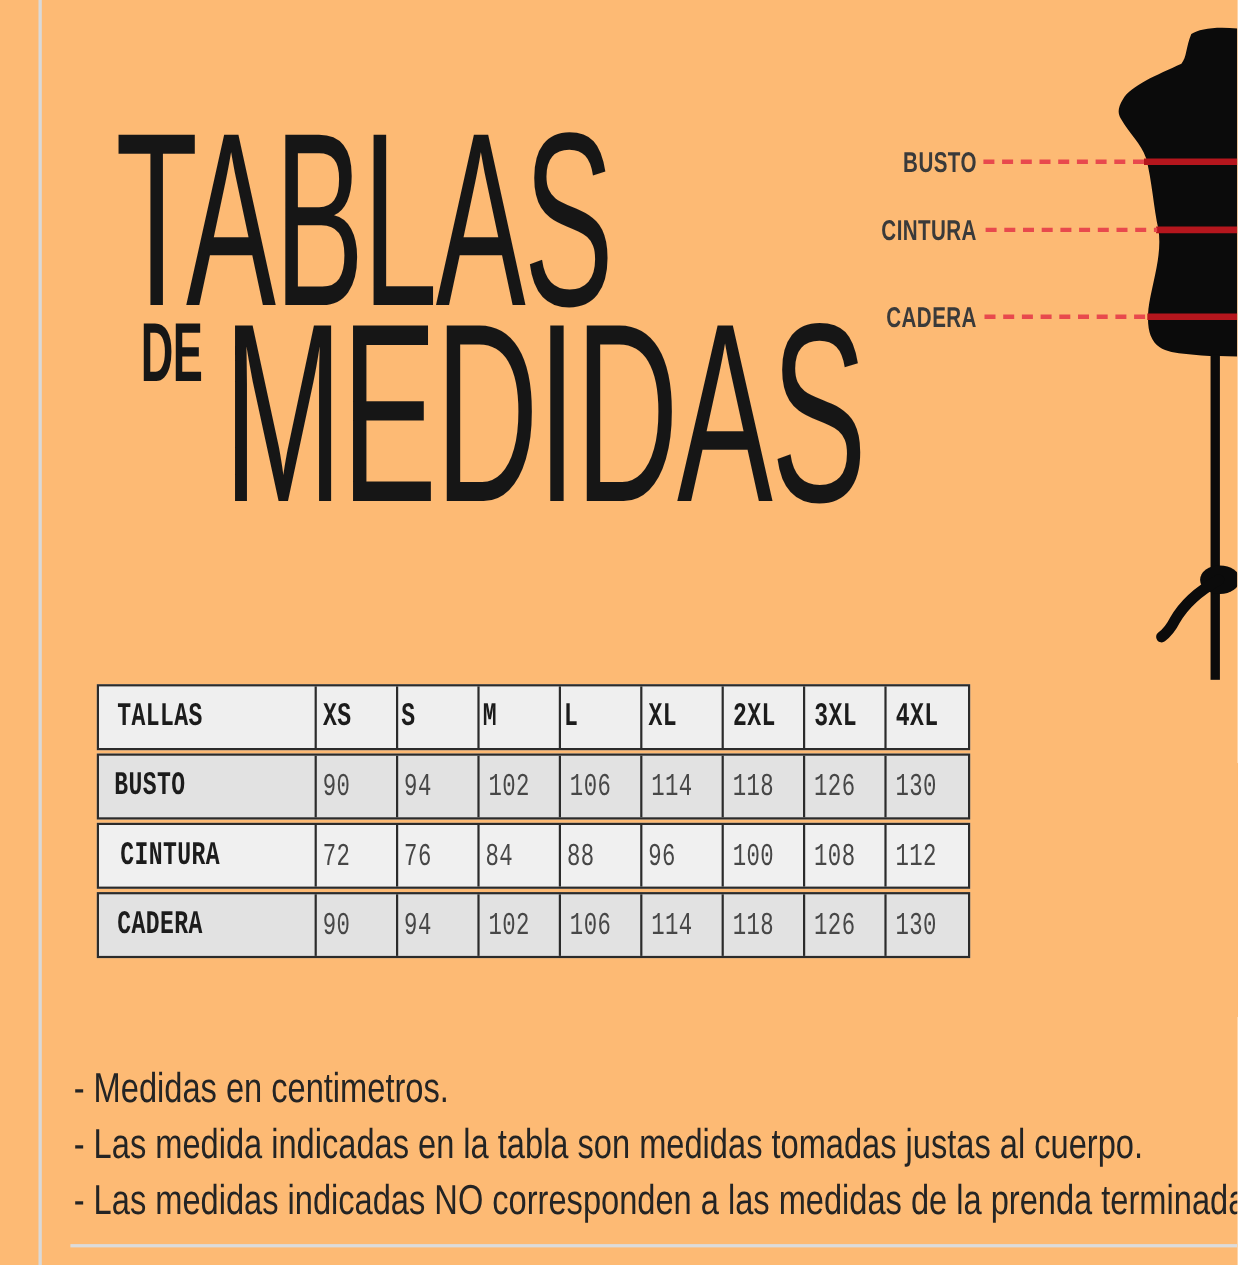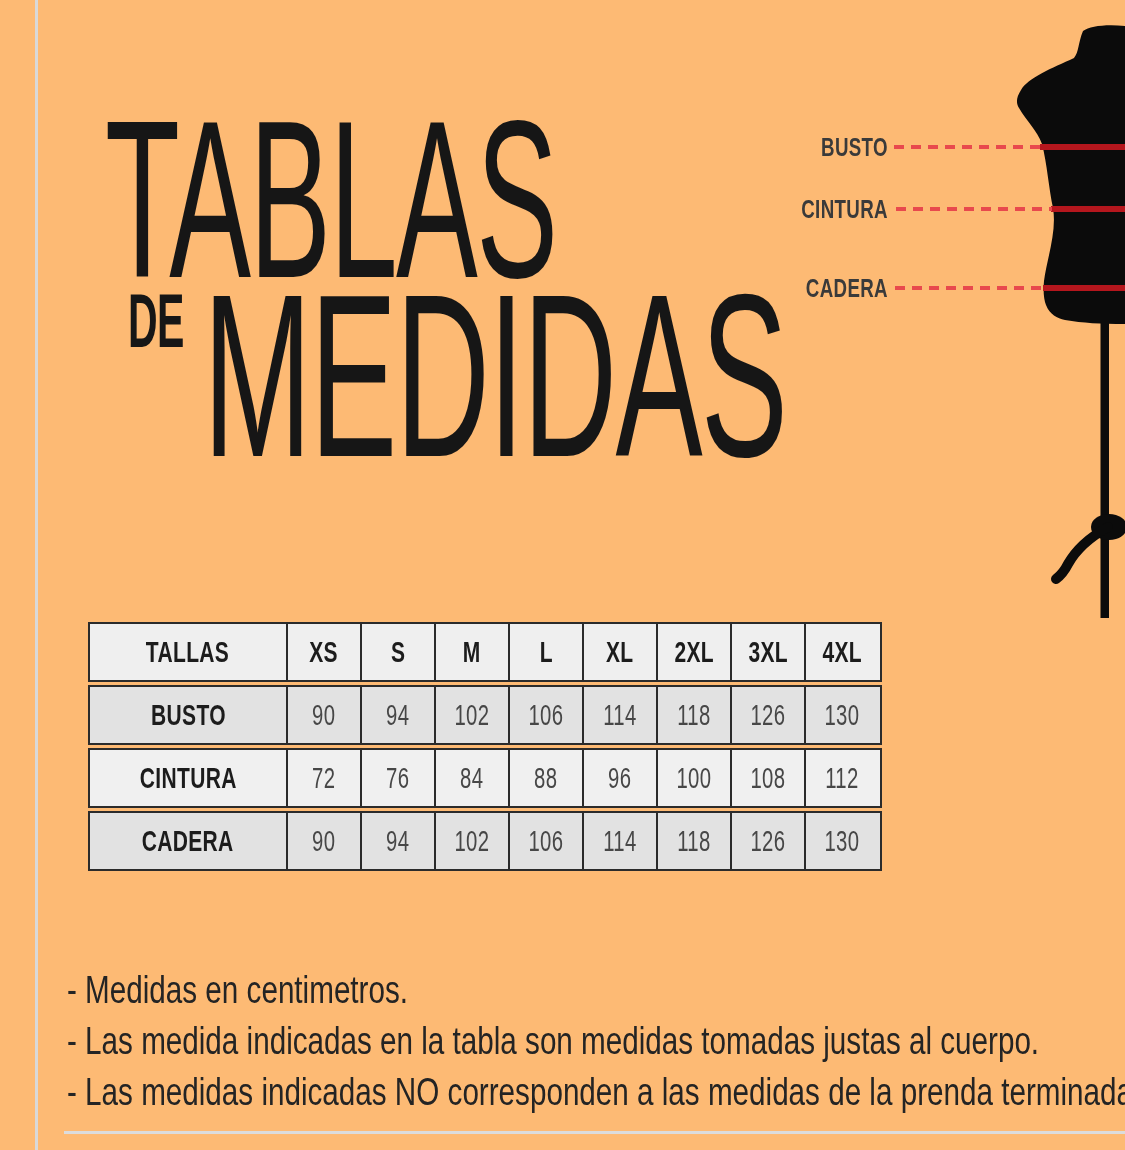--- a/index.html
+++ b/index.html
@@ -31,22 +31,22 @@
   #mlabel-cadera{top:275px;}
 
   
   #size-table{position:absolute;left:88px;top:622px;width:794px;display:flex;
     flex-direction:column;gap:3px;}
   .trow{display:flex;height:60px;border:2.5px solid #2b2b2b;box-sizing:border-box;}
   .trow.r0{background:#efefef;}
   .trow.r1{background:#e2e2e2;}
   .trow.r2{background:#f0f0f0;}
   .trow.r3{background:#e2e2e2;}
-  .c{flex:0 0 74px;display:flex;align-items:center;justify-content:center;
-    border-left:2.5px solid #2b2b2b;box-sizing:border-box;overflow:visible;}
+  .c{flex:0 0 74px;display:flex;align-items:center;justify-content:flex-start;
+    border-left:2.5px solid #2b2b2b;box-sizing:border-box;overflow:visible;font-family:Liberation Mono, monospace;}
   .c.lab{flex:0 0 196px;border-left:none;}
   .ct{display:inline-block;transform:scaleX(0.70);font-size:30px;font-weight:bold;
     color:#1c1c1c;letter-spacing:0.5px;white-space:nowrap;}
   .cn{display:inline-block;transform:scaleX(0.70);font-size:29px;font-weight:normal;
     color:#474747;letter-spacing:0.5px;white-space:nowrap;}
 
   
   #notes{position:absolute;left:67px;top:965px;color:#242424;}
   .note-line{font-size:38px;line-height:51px;white-space:nowrap;
     transform:scaleX(0.78);transform-origin:left top;font-weight:500;}

